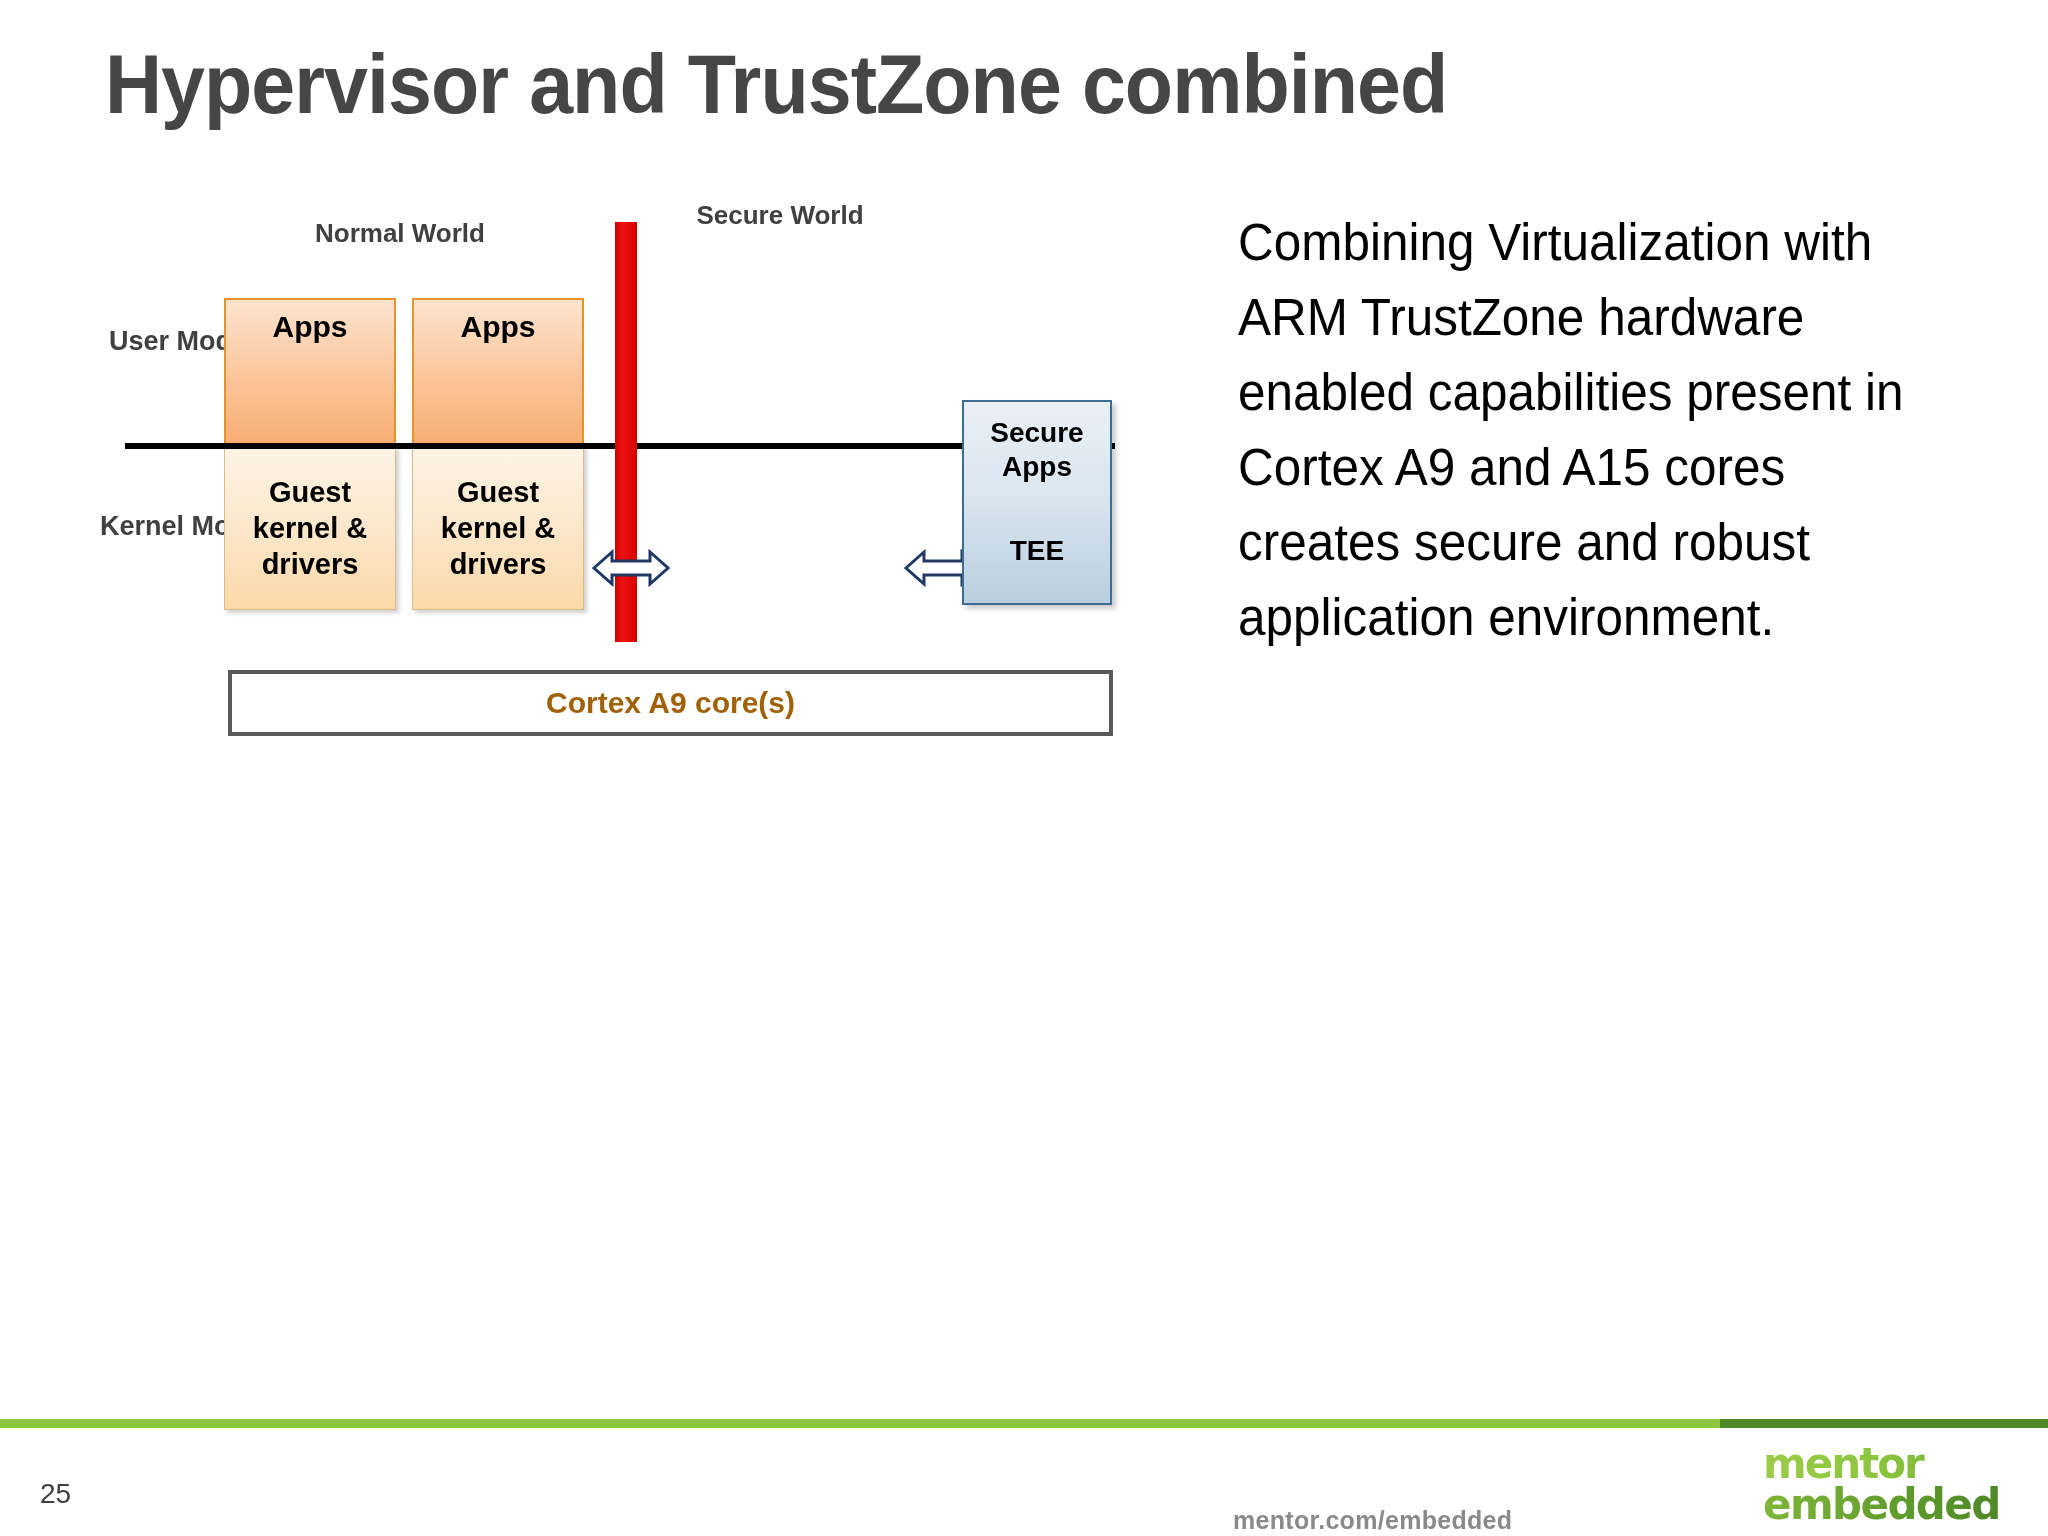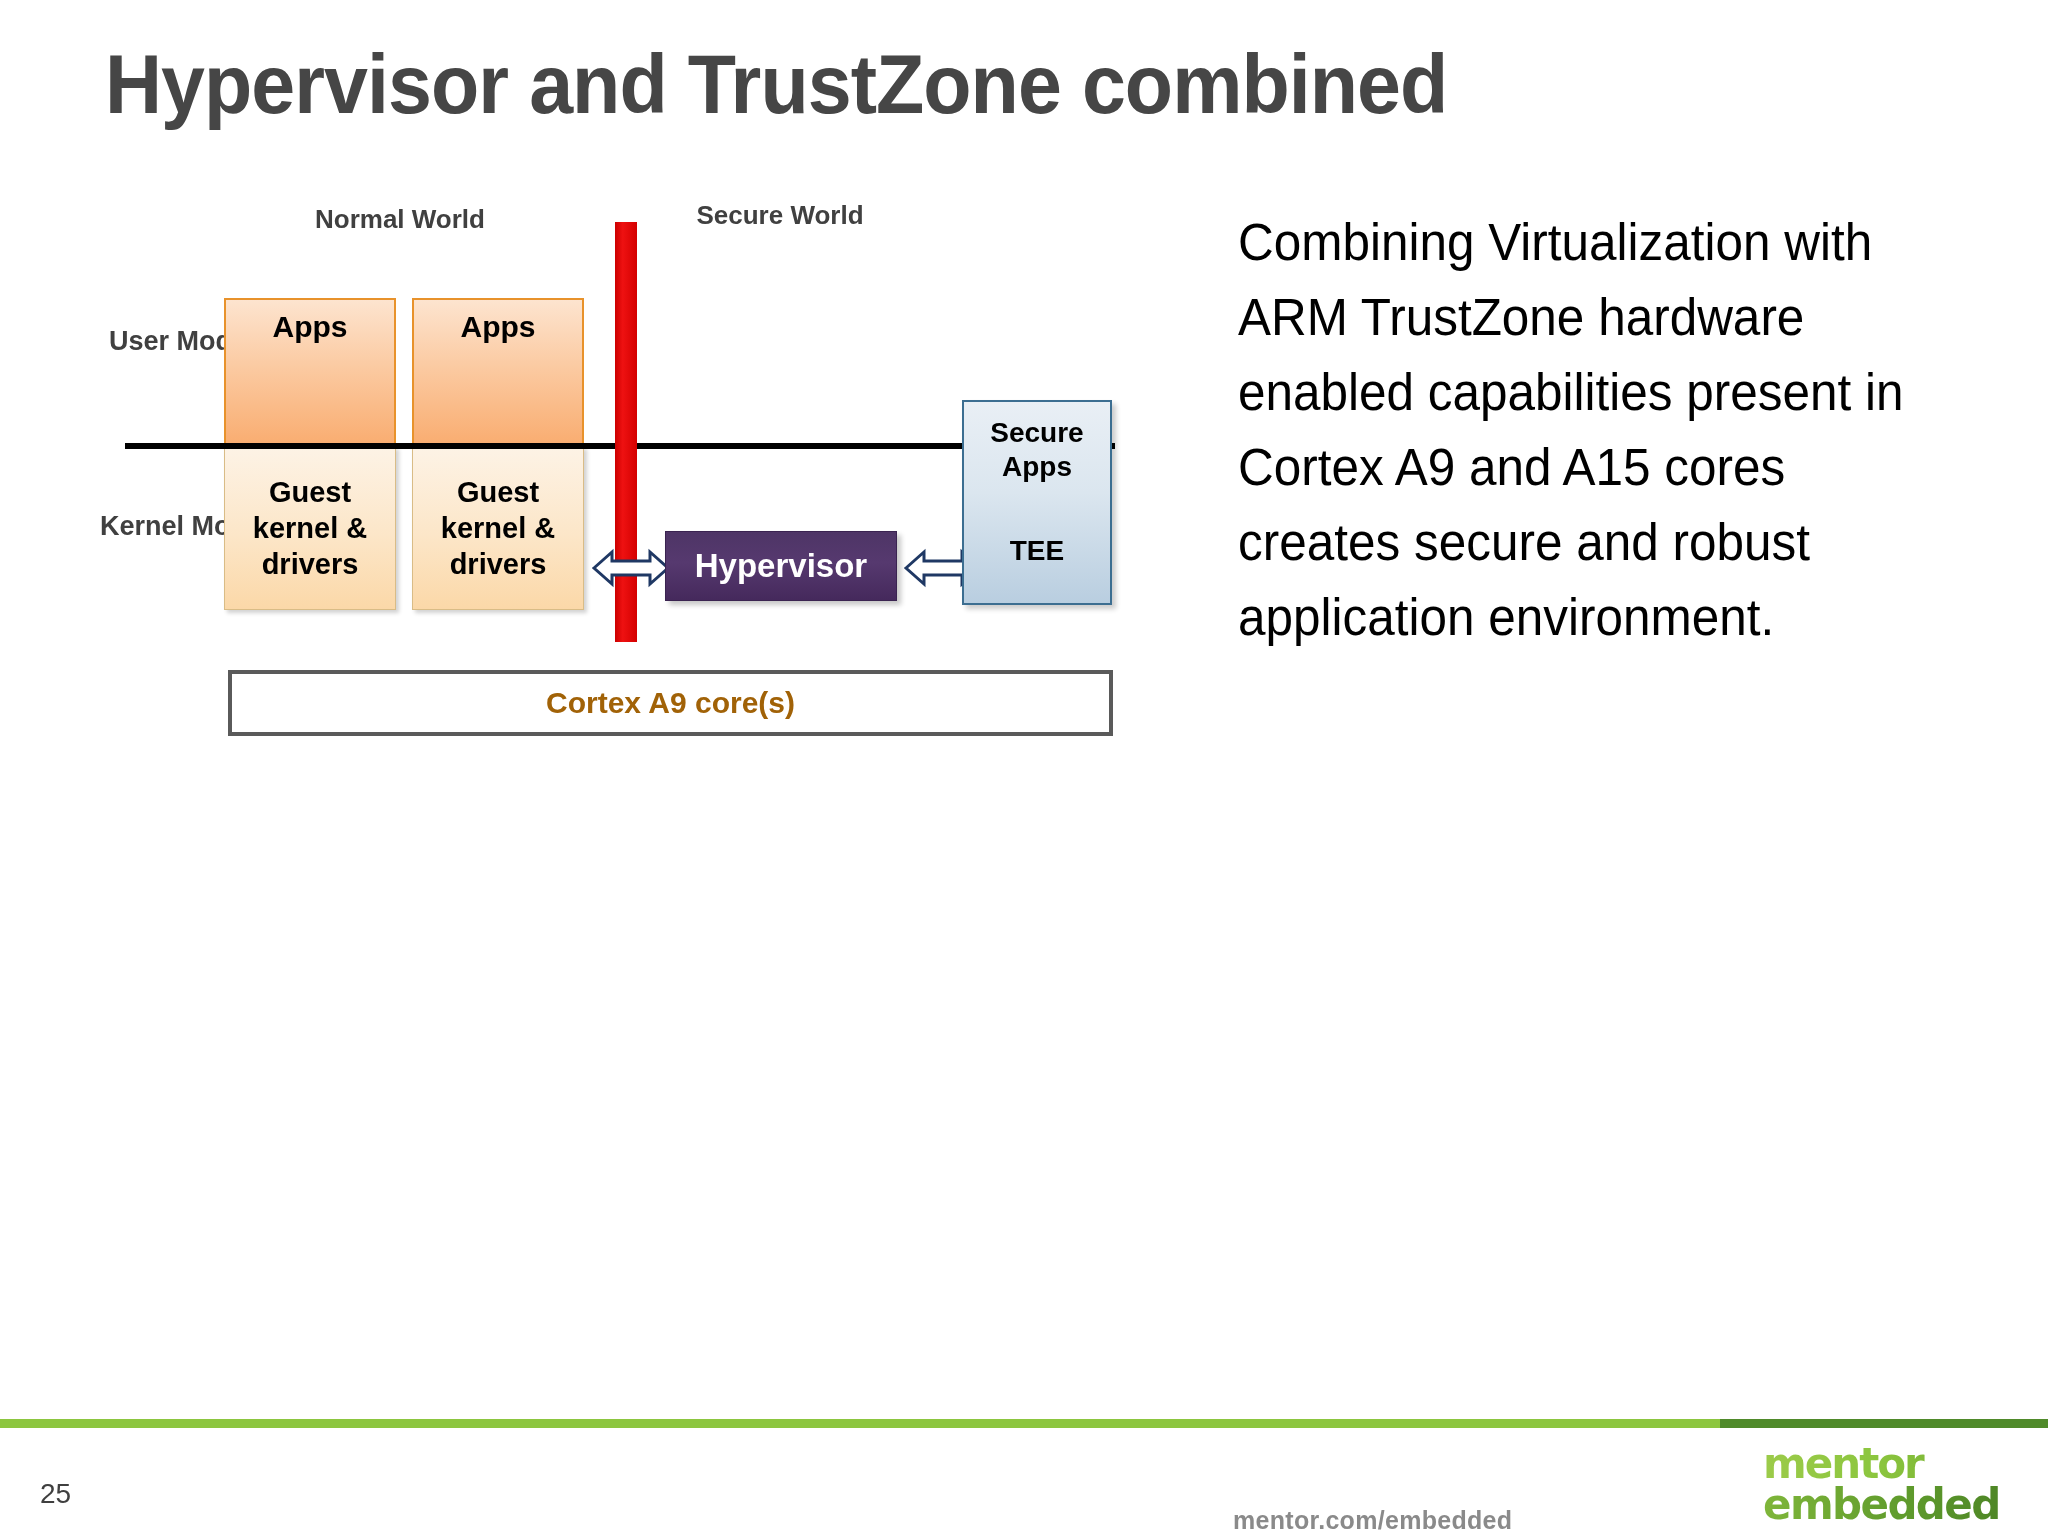--- a/index.html
+++ b/index.html
@@ -104,21 +104,21 @@
     font-family:"DejaVu Sans",sans-serif;
   }
 </style>
 </head>
 <body>
 
 <div class="abs" id="slide-title">Hypervisor and TrustZone combined</div>
 
 <div class="abs" style="left:0;top:0;width:1180px;height:760px;">
 
-  <div class="abs world-label" style="left:250px;top:204px;width:300px;">Normal World</div>
+  <div class="abs world-label" style="left:250px;top:218px;width:300px;">Normal World</div>
   <div class="abs world-label" style="left:620px;top:200px;width:320px;text-align:center;">Secure World</div>
 
   <div class="abs mode-label" style="left:108px;top:325px;width:140px;">
     <span>User</span>
     <span>Mode</span>
   </div>
   <div class="abs mode-label" style="left:100px;top:510px;width:155px;">
     <span>Kernel</span>
     <span>Mode</span>
   </div>
@@ -140,21 +140,20 @@
   <div class="abs hline" style="left:125px;top:443px;width:990px;height:6px;"></div>
 
   <div class="abs red-bar" style="left:615px;top:222px;width:22px;height:420px;"></div>
 
   <div class="abs arrow" style="left:592px;top:545px;">
     <svg width="78" height="46" viewBox="0 0 78 46">
       <polygon points="2,23 20,7 20,16 58,16 58,7 76,23 58,39 58,30 20,30 20,39" fill="#ffffff" stroke="#1f3864" stroke-width="3" stroke-linejoin="miter"></polygon>
     </svg>
   </div>
 
-  <div class="abs hyp-box" style="left:665px;top:531px;width:232px;height:70px;font-size:33px;">Hypervisor</div>
 
   <div class="abs arrow" style="left:904px;top:545px;">
     <svg width="78" height="46" viewBox="0 0 78 46">
       <polygon points="2,23 20,7 20,16 58,16 58,7 76,23 58,39 58,30 20,30 20,39" fill="#ffffff" stroke="#1f3864" stroke-width="3" stroke-linejoin="miter"></polygon>
     </svg>
   </div>
 
   <div class="abs tee-box" style="left:962px;top:400px;width:150px;height:205px;padding-top:14px;">
     <span>Secure</span>
     <span>Apps</span>

